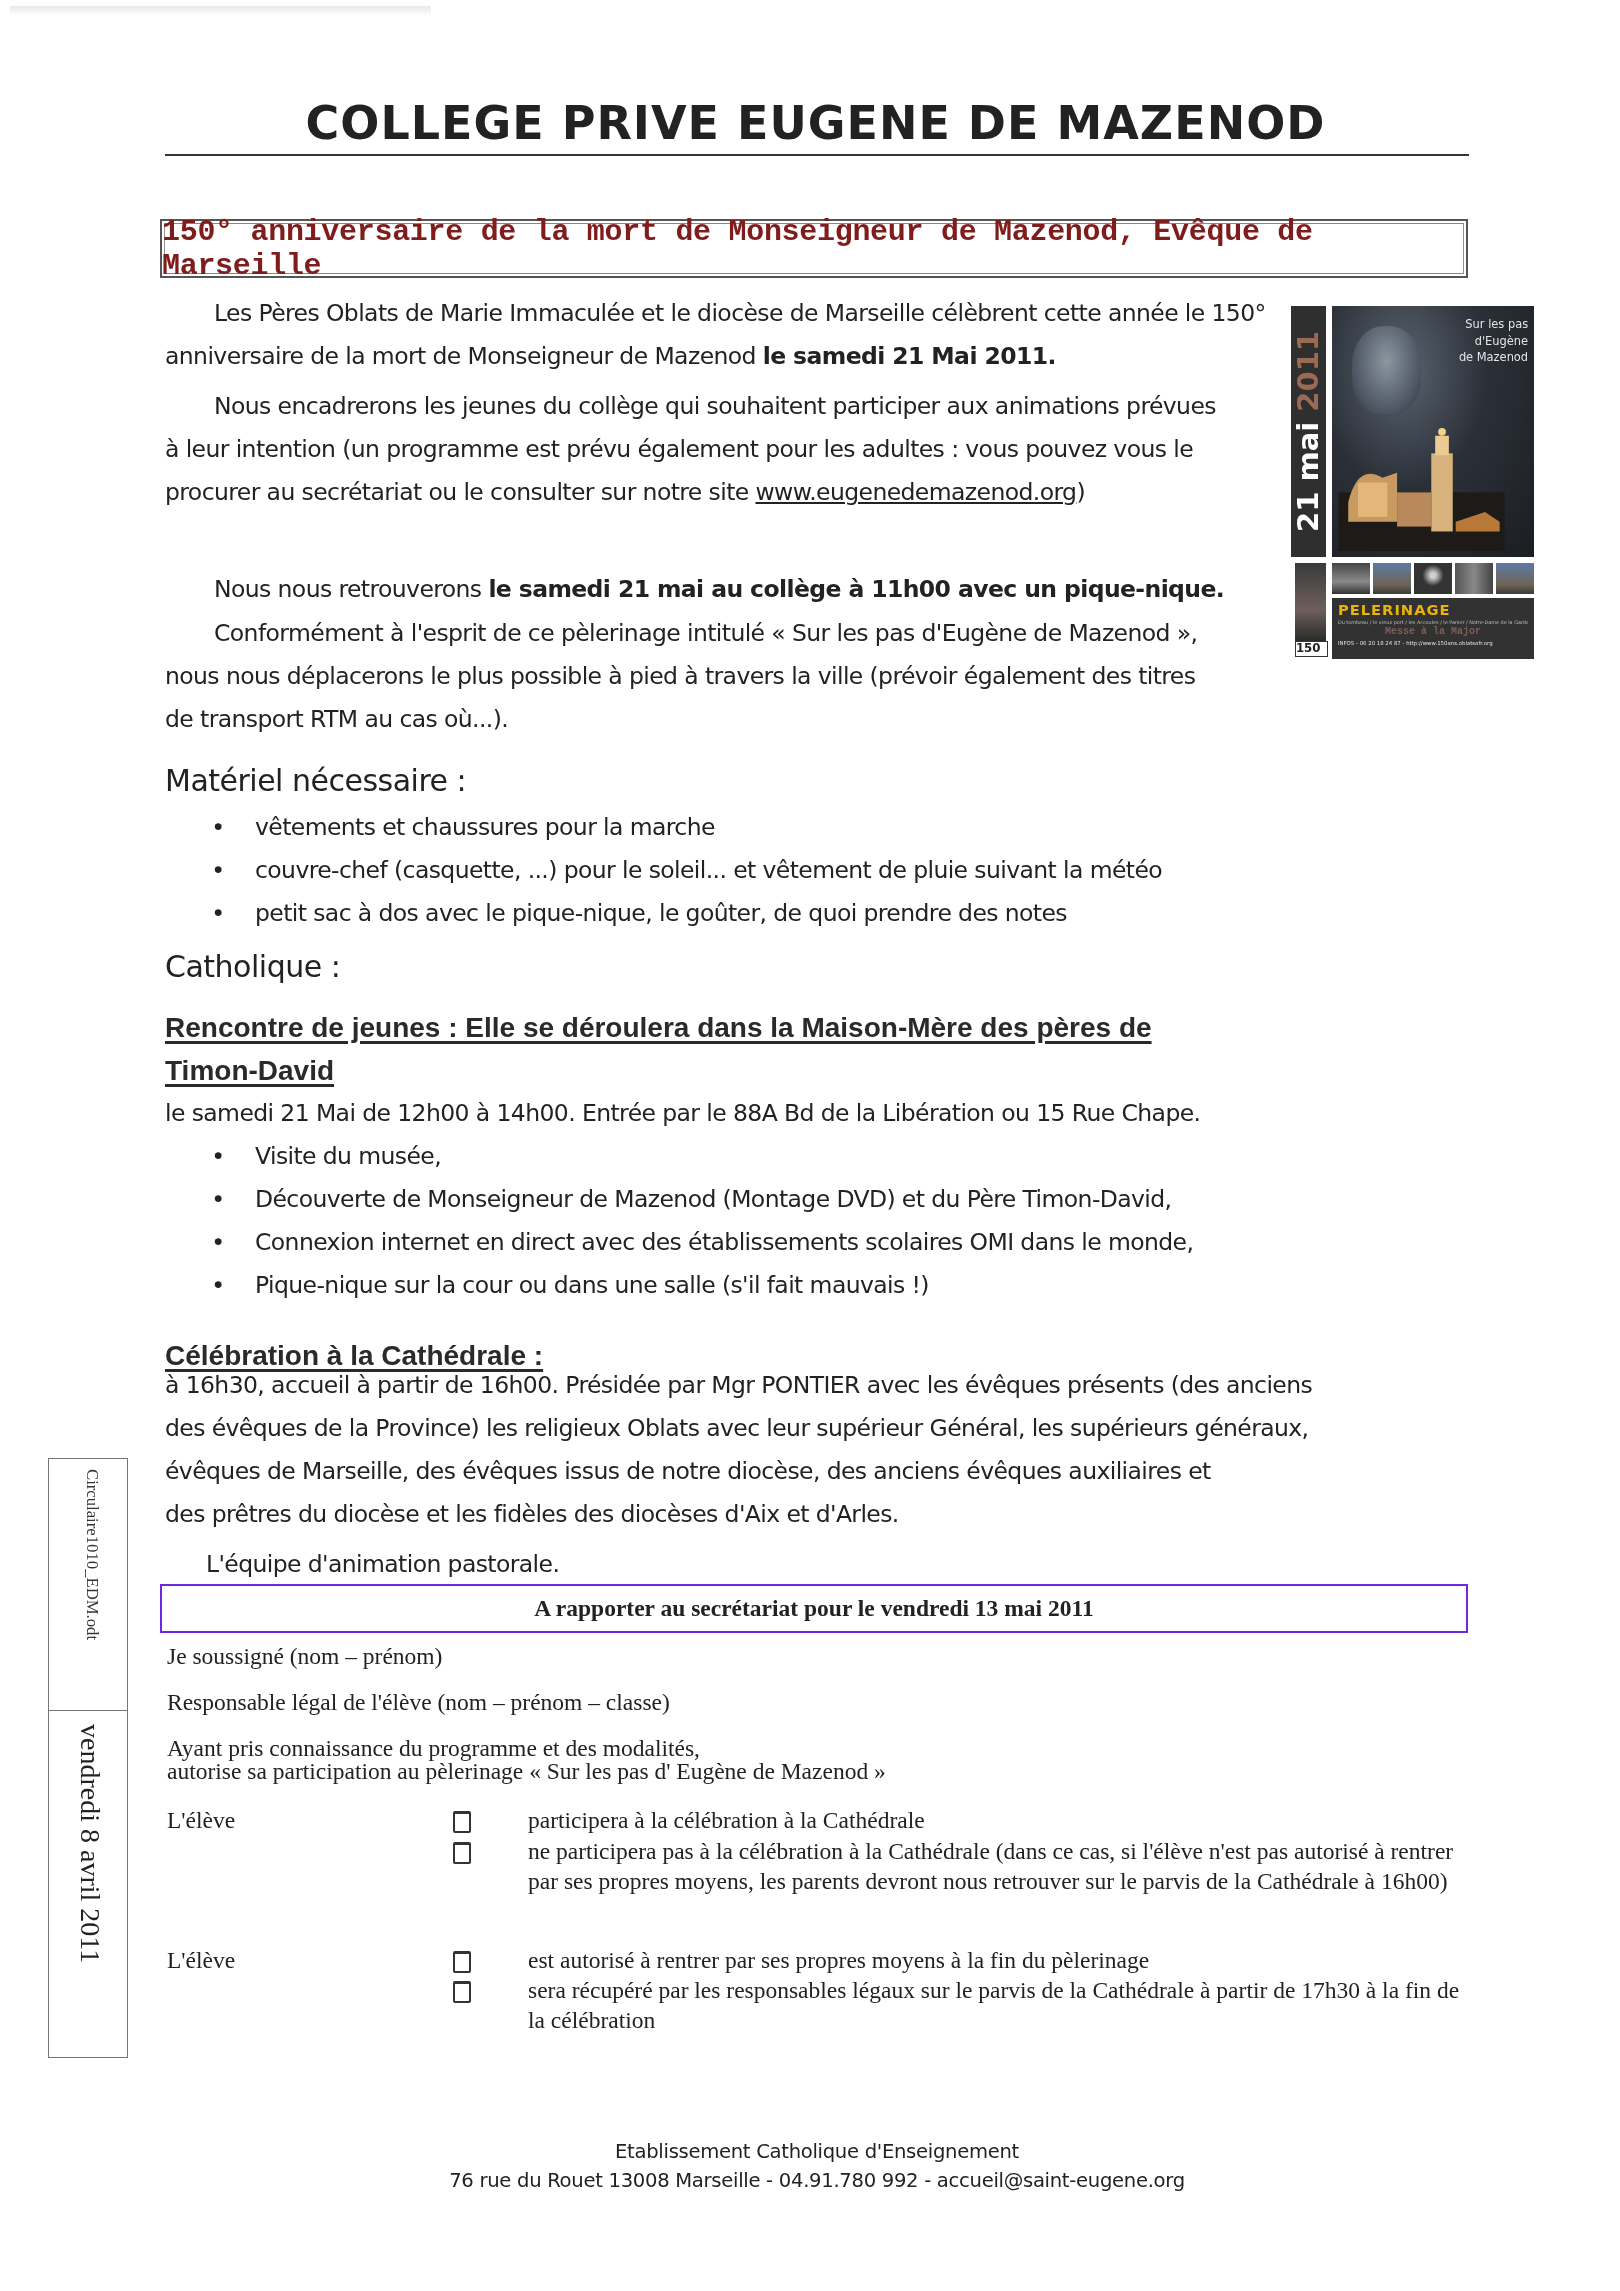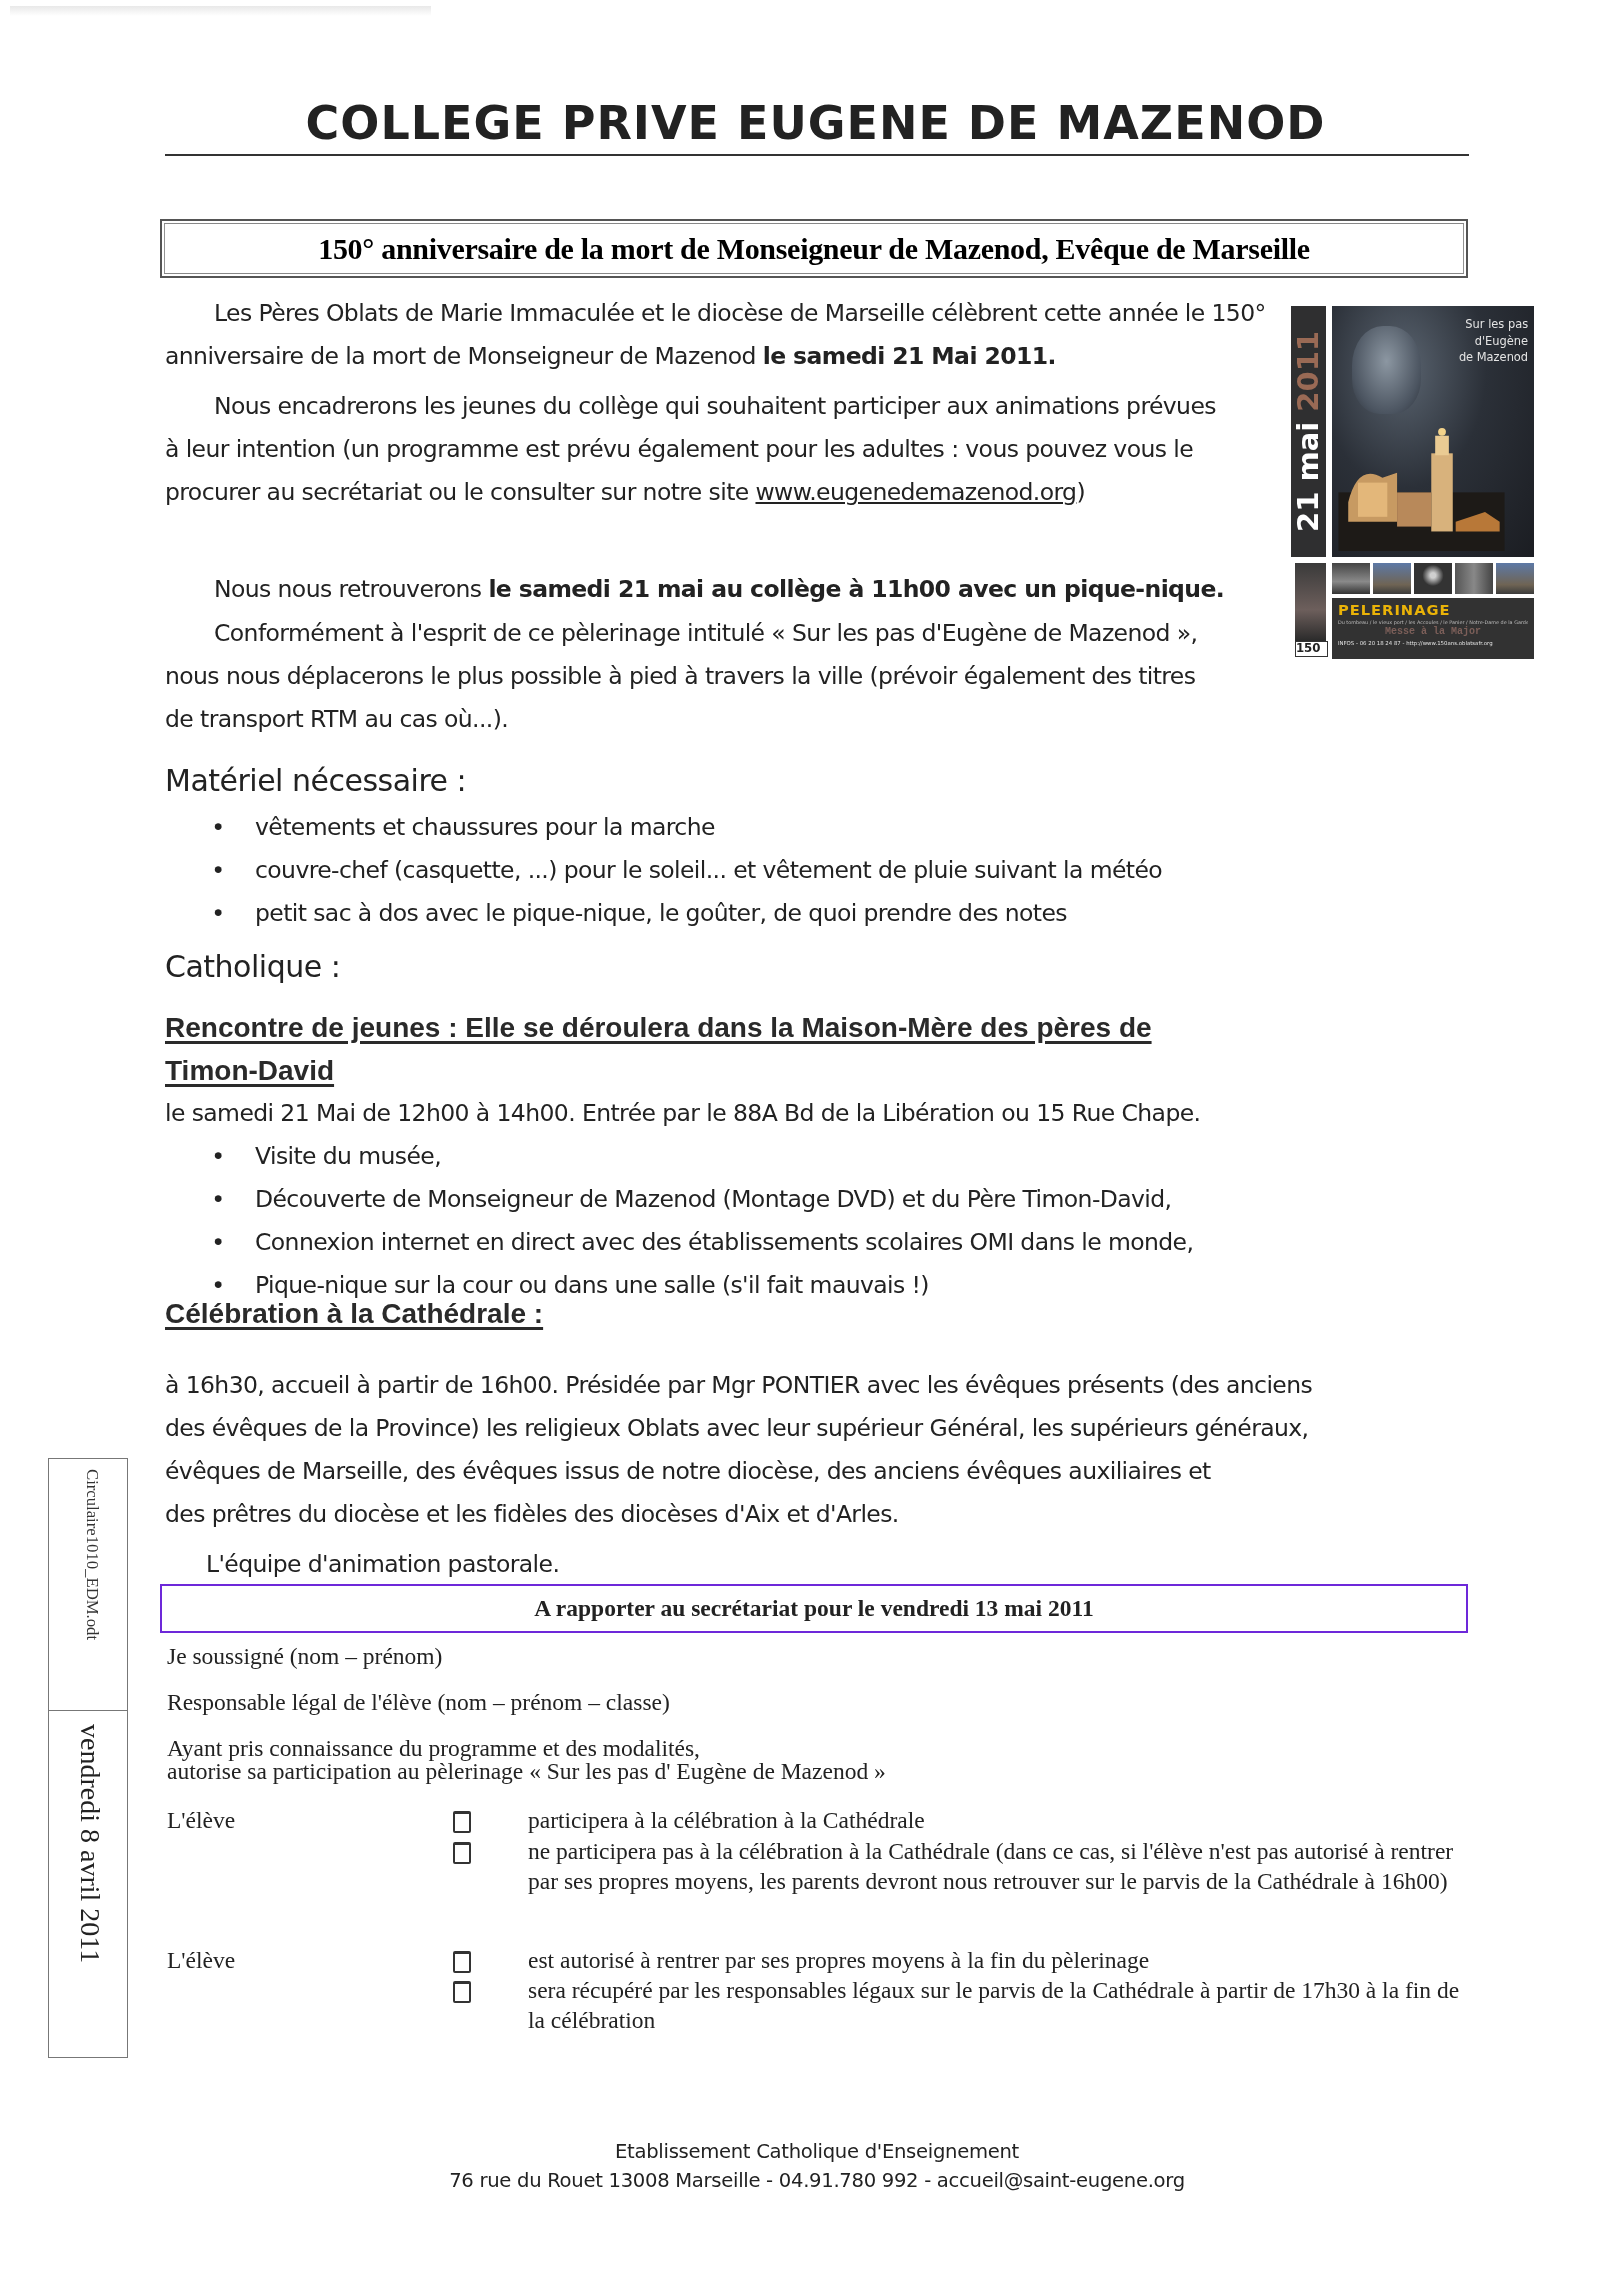--- a/index.html
+++ b/index.html
@@ -17,22 +17,22 @@
     letter-spacing: 1px; color: #222; margin: 0;
   }
   .title-rule { position: absolute; left: 165px; top: 154px; width: 1304px; height: 2px; background: #333; }
 
   .anniv-box {
     position: absolute; left: 160px; top: 219px; width: 1304px; height: 55px;
     border: 2px solid #555; box-shadow: inset 0 0 0 2px #fff, inset 0 0 0 2.9px #888;
     display: flex; align-items: center; justify-content: center;
   }
   .anniv-box span {
-    font-family: Liberation Serif, serif; font-weight: bold; font-size: 30px;
-    color: #000000; letter-spacing: -0.3px;
+    font-family: Liberation Mono, monospace; font-weight: bold; font-size: 30px;
+    color: #7f1d1d; letter-spacing: -0.3px;
   }
 
   .body-text {
     position: absolute; font-family: "DejaVu Sans", sans-serif; font-size: 23.5px; color: #222;
     letter-spacing: -0.6px; line-height: 43px; margin: 0;
   }
   .body-text b { font-weight: bold; }
   .indent { text-indent: 49px; }
   .link { text-decoration: underline; }
 
@@ -200,21 +200,21 @@
   <span>Timon-David</span>
 </p>
 <p class="body-text" style="left:165px; top:1092px; width:1274px;">le samedi 21 Mai de 12h00 à 14h00. Entrée par le 88A Bd de la Libération ou 15 Rue Chape.</p>
 <ul class="bullet-list" style="left:208px; top:1135px; width:1225px;">
   <li><span class="dot">•</span><span>Visite du musée,</span></li>
   <li><span class="dot">•</span><span>Découverte de Monseigneur de Mazenod (Montage DVD) et du Père Timon-David,</span></li>
   <li><span class="dot">•</span><span>Connexion internet en direct avec des établissements scolaires OMI dans le monde,</span></li>
   <li><span class="dot">•</span><span>Pique-nique sur la cour ou dans une salle (s'il fait mauvais !)</span></li>
 </ul>
 
-<p class="sub-heading" style="left:165px; top:1292px;">
+<p class="sub-heading" style="left:165px; top:1334px;">
   <span>Célébration à la Cathédrale :</span>
 </p>
 <div class="body-text" style="left:165px; top:1364px; width:1333px;">
   <div>à 16h30, accueil à partir de 16h00. Présidée par Mgr PONTIER avec les évêques présents (des anciens</div>
   <div>des évêques de la Province) les religieux Oblats avec leur supérieur Général, les supérieurs généraux,</div>
   <div>évêques de Marseille, des évêques issus de notre diocèse, des anciens évêques auxiliaires et</div>
   <div>des prêtres du diocèse et les fidèles des diocèses d'Aix et d'Arles.</div>
 </div>
 <p class="body-text" style="left:206px; top:1543px;">L'équipe d'animation pastorale.</p>
 

